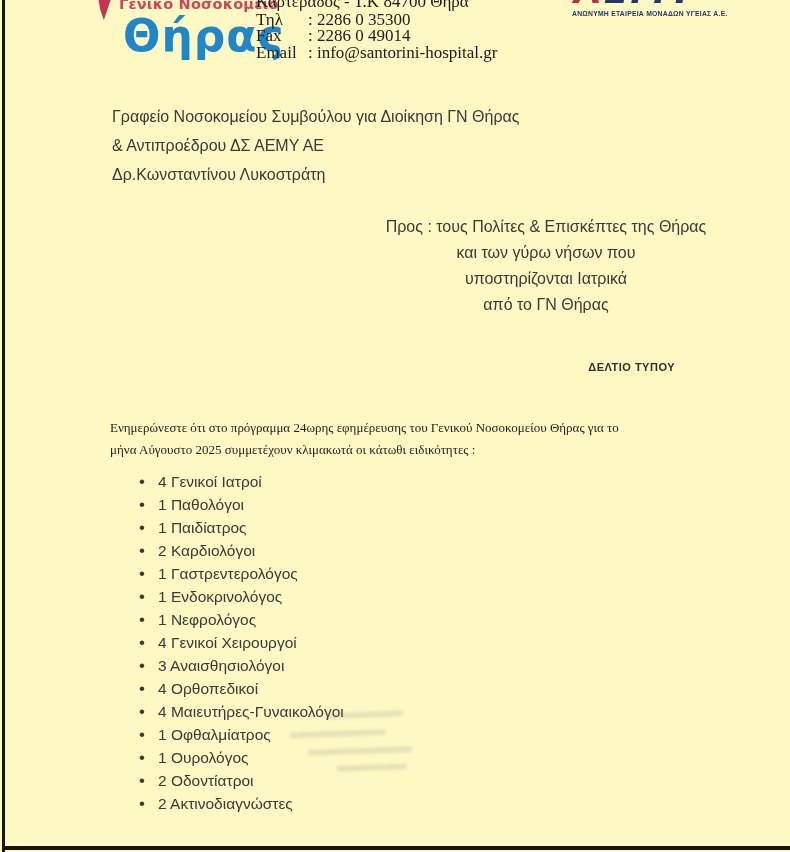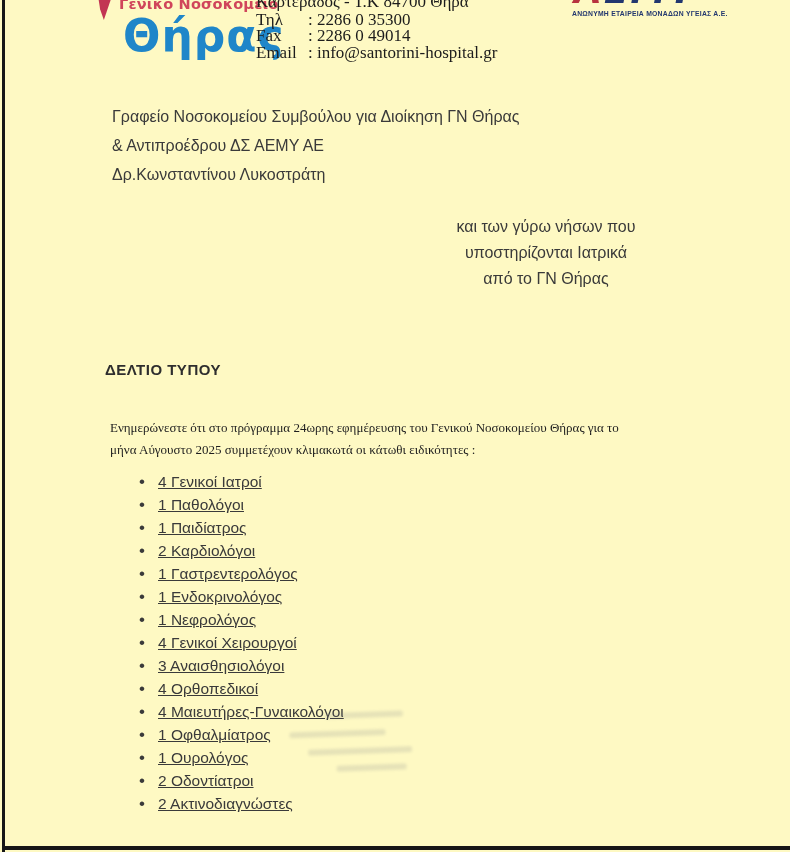--- a/index.html
+++ b/index.html
@@ -67,37 +67,37 @@
   
   .recipient-block{
     position:absolute;left:368px;top:214px;width:356px;
     font-size:16px;line-height:26px;color:#3a3a3a;
     text-align:center;
   }
 
   
   .press-title{
     position:absolute;left:105px;top:361px;width:570px;
-    text-align:left;
-    font-size:15px;font-weight:bold;letter-spacing:0.5px;
+    text-align:right;
+    font-size:11px;font-weight:bold;letter-spacing:0.5px;
     color:#2e2e2e;
   }
 
   
   .intro{
     position:absolute;left:110px;top:417px;width:580px;
     font-family:"Liberation Serif", serif;
     font-size:13px;line-height:21.5px;color:#1e1e1e;
   }
 
   
   .specialties{
     position:absolute;left:158px;top:470px;
     margin:0;padding:0;list-style:none;
-    font-size:15.5px;color:#3a3a3a;text-decoration:underline;
+    font-size:15.5px;color:#3a3a3a;
   }
   .specialties li{
     position:relative;height:23px;line-height:23px;white-space:nowrap;
   }
   .specialties li::before{
     content:"•";
     position:absolute;left:-19px;top:0;
     font-size:17px;color:#3a3a3a;
   }
 
@@ -146,20 +146,21 @@
     <div class="aemy-tagline">ΑΝΩΝΥΜΗ ΕΤΑΙΡΕΙΑ ΜΟΝΑΔΩΝ ΥΓΕΙΑΣ Α.Ε.</div>
   </div>
 
   <div class="sender-block">
     <div>Γραφείο Νοσοκομείου Συμβούλου για Διοίκηση ΓΝ Θήρας</div>
     <div>&amp; Αντιπροέδρου ΔΣ ΑΕΜΥ ΑΕ</div>
     <div>Δρ.Κωνσταντίνου Λυκοστράτη</div>
   </div>
 
   <div class="recipient-block">
+    <div>Προς : τους Πολίτες &amp; Επισκέπτες της Θήρας</div>
     <div>και των γύρω νήσων που</div>
     <div>υποστηρίζονται Ιατρικά</div>
     <div>από το ΓΝ Θήρας</div>
   </div>
 
   <div class="press-title">ΔΕΛΤΙΟ ΤΥΠΟΥ</div>
 
   <div class="intro">
     <div>Ενημερώνεστε ότι στο πρόγραμμα 24ωρης εφημέρευσης του Γενικού Νοσοκομείου Θήρας για το</div>
     <div>μήνα Αύγουστο 2025 συμμετέχουν κλιμακωτά οι κάτωθι ειδικότητες :</div>

